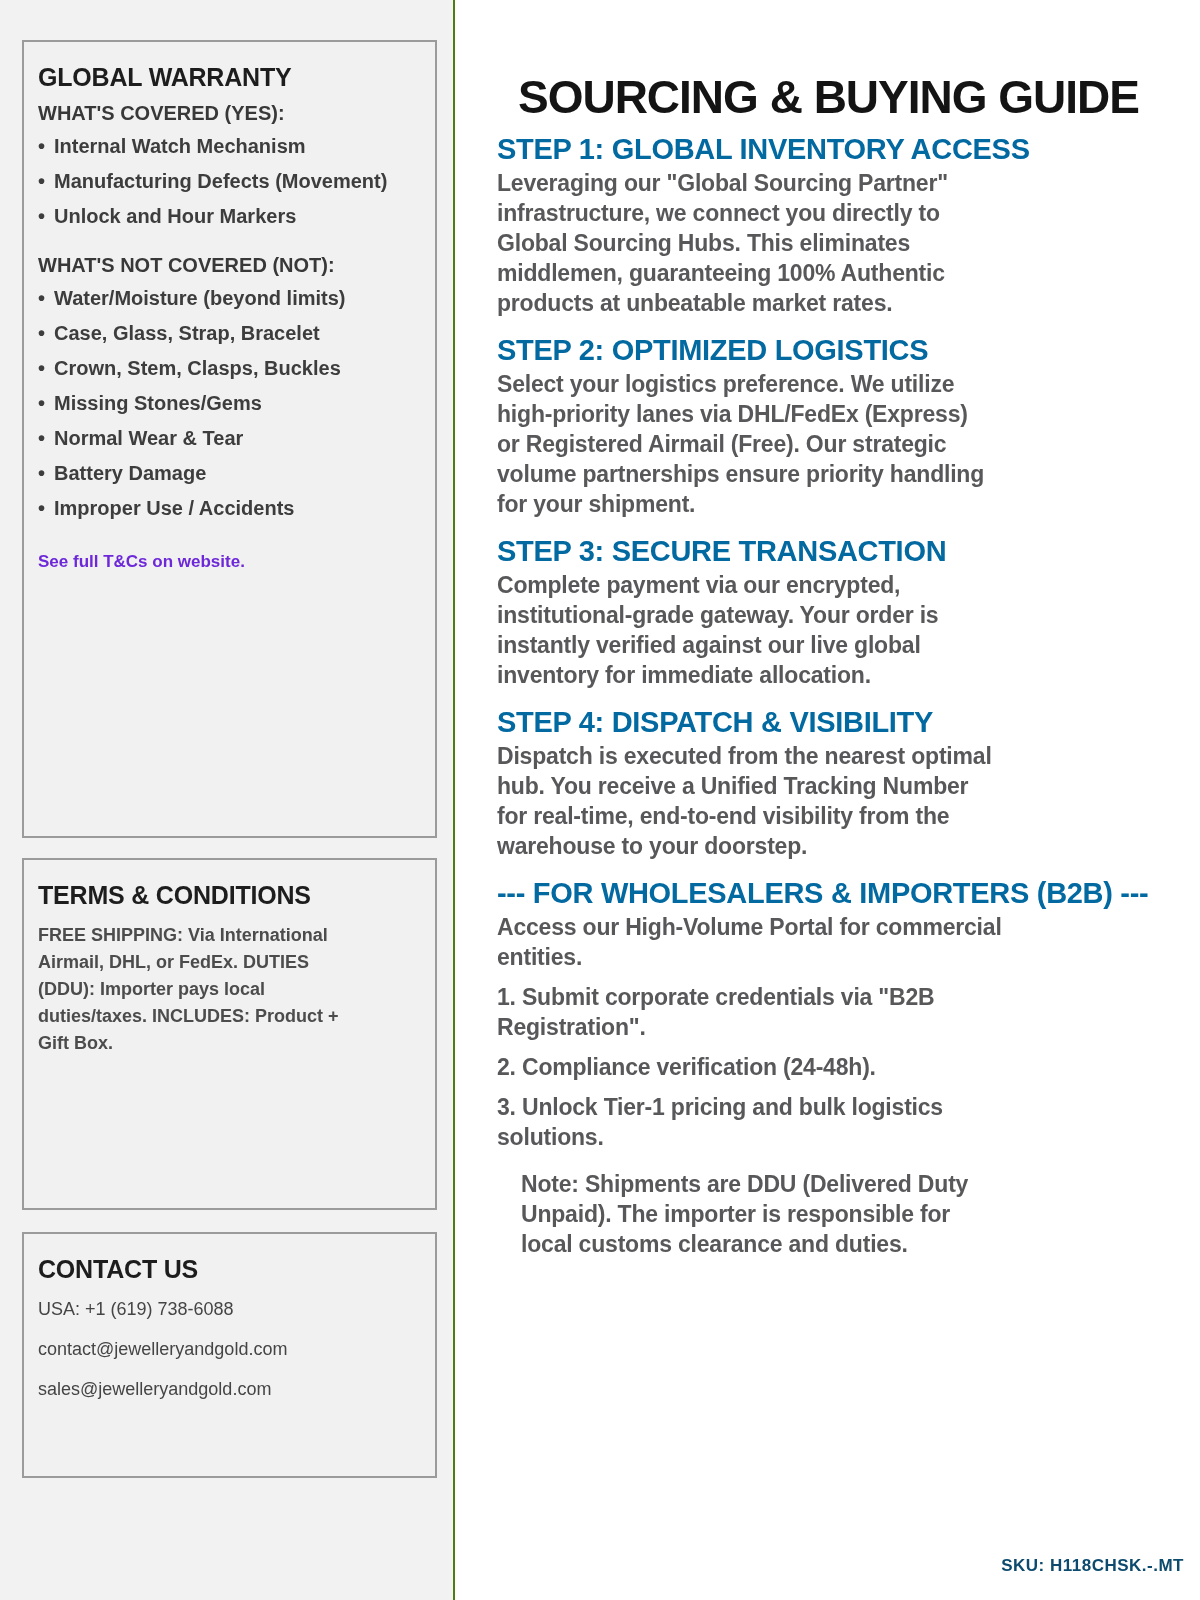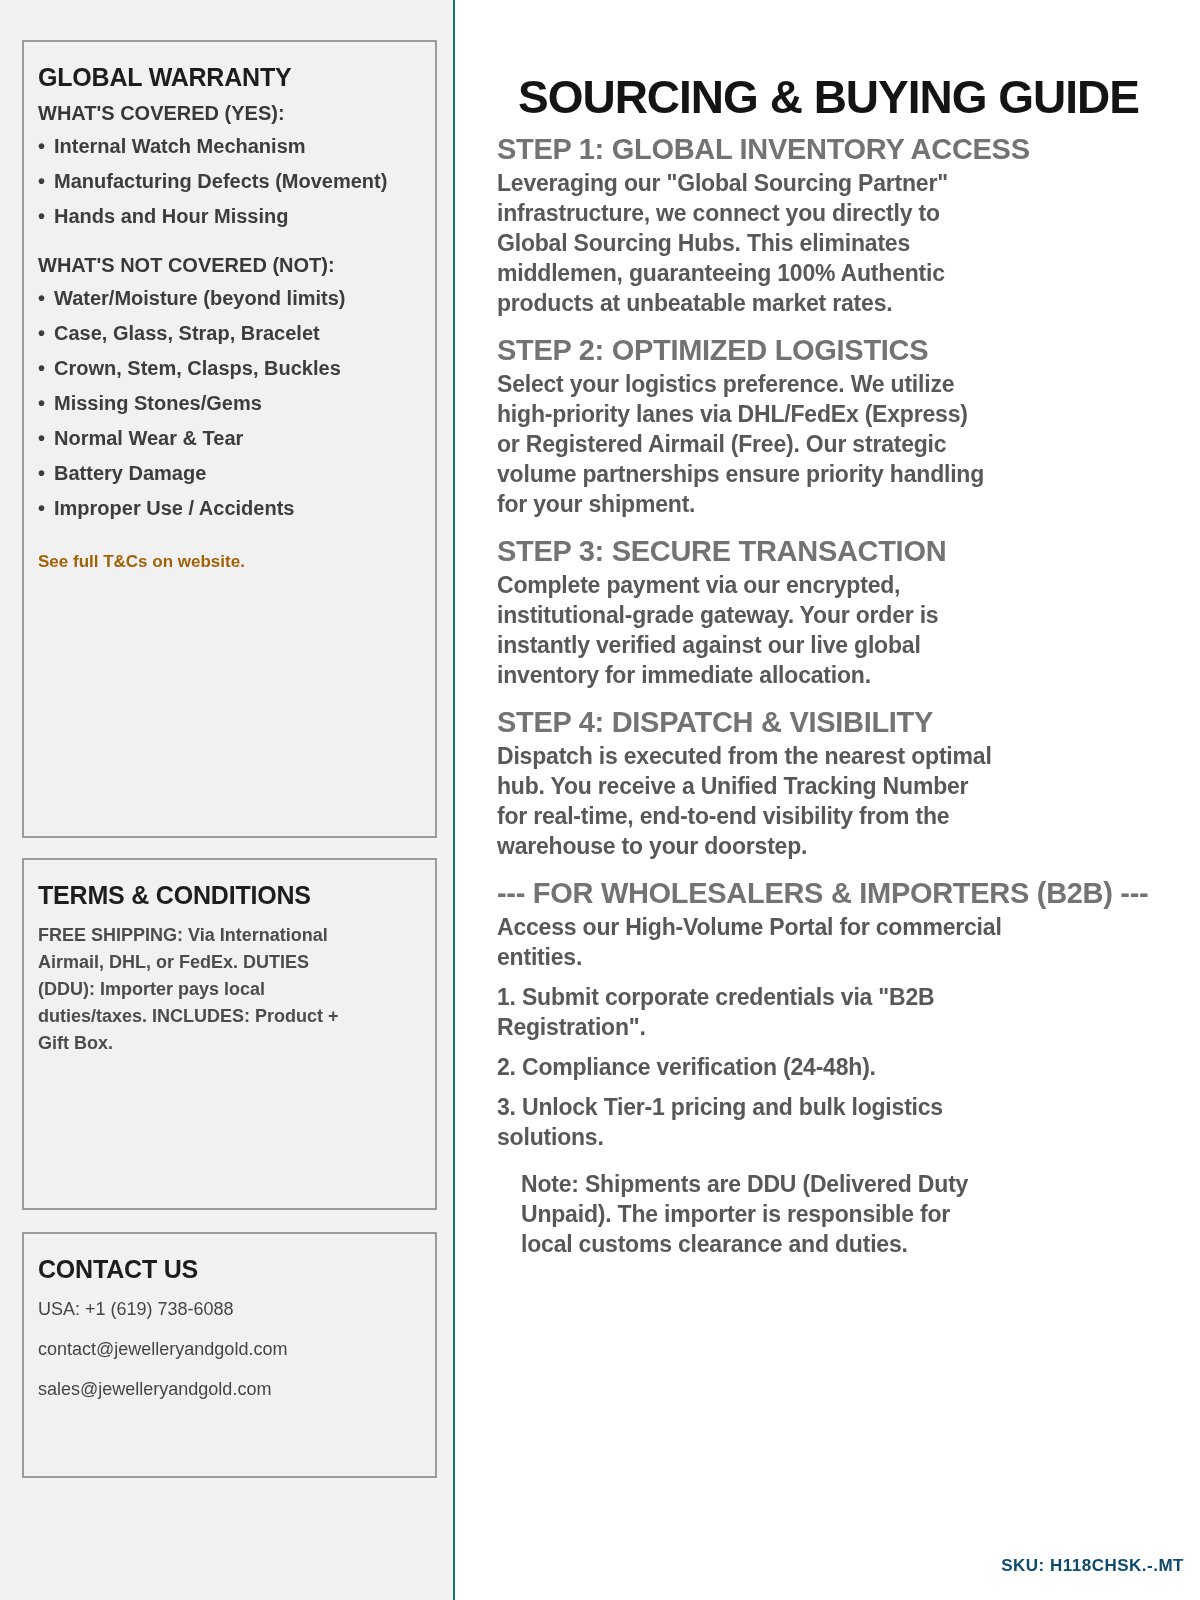--- a/index.html
+++ b/index.html
@@ -5,21 +5,21 @@
   html,body{margin:0;padding:0;background:#ffffff;}
   .page{
     position:relative;width:1200px;height:1600px;overflow:hidden;
     background:#ffffff;
     font-family:"Liberation Sans","DejaVu Sans",sans-serif;
     -webkit-font-smoothing:antialiased;
   }
   
   .sidebar{
     position:absolute;left:0;top:0;width:455px;height:1600px;
-    background:#f2f2f2;border-right:2px solid #0f766e;box-sizing:border-box;
+    background:#f2f2f2;border-right:2px solid #4d7c0f;box-sizing:border-box;
   }
   .panel{
     position:absolute;left:22px;width:415px;box-sizing:border-box;
     border:2px solid #9b9b9b;background:#f1f1f1;padding:20px 14px;
   }
   .panel-warranty{top:40px;height:798px;}
   .panel-terms{top:858px;height:352px;}
   .panel-contact{top:1232px;height:246px;}
   .panel h2{
     margin:0 0 8px 0;font-size:25px;line-height:30px;font-weight:700;
@@ -29,40 +29,40 @@
     margin:4px 0 8px 0;font-size:20px;line-height:26px;font-weight:700;color:#383838;
   }
   .subhead.second{margin-top:24px;}
   ul.blist{list-style:none;margin:0;padding:0;}
   ul.blist li{
     font-size:20px;line-height:24px;font-weight:700;color:#3d3d3d;
     margin:0 0 11px 0;
   }
   ul.blist li::before{content:"•";margin-right:9px;color:#3d3d3d;}
   .footnote{
-    margin:30px 0 0 0;font-size:17px;line-height:24px;font-weight:700;color:#a16207;
+    margin:30px 0 0 0;font-size:17px;line-height:24px;font-weight:700;color:#6d28d9;
   }
   .panel-body{
     margin:12px 0 0 0;font-size:18px;line-height:27px;font-weight:700;
     color:#4c4c4c;white-space:pre-line;
   }
   .contact-line{
     margin:14px 0 18px 0;font-size:18px;line-height:22px;font-weight:400;color:#454545;
   }
   
   .main{
     position:absolute;left:457px;top:0;right:0;bottom:0;
     padding:70px 40px 0 40px;box-sizing:border-box;background:#ffffff;
   }
   .guide-title{
     margin:0 0 8px 0;text-align:center;font-size:46px;line-height:55px;
     font-weight:700;color:#141414;letter-spacing:-1px;
   }
   .step-h{
-    margin:0;font-size:29px;line-height:32px;font-weight:700;color:#737373;
+    margin:0;font-size:29px;line-height:32px;font-weight:700;color:#0369a1;
     letter-spacing:-0.3px;
   }
   .step-p{
     margin:3px 0 16px 0;font-size:23px;line-height:30px;font-weight:700;
     color:#58585a;white-space:pre-line;letter-spacing:-0.2px;
   }
   .b2b-p{
     margin:3px 0 10px 0;font-size:23px;line-height:30px;font-weight:700;
     color:#58585a;white-space:pre-line;letter-spacing:-0.2px;
   }
@@ -78,21 +78,21 @@
 <div class="page">
 
   <aside class="sidebar">
 
     <section class="panel panel-warranty">
       <h2>GLOBAL WARRANTY</h2>
       <div class="subhead">WHAT'S COVERED (YES):</div>
       <ul class="blist">
         <li>Internal Watch Mechanism</li>
         <li>Manufacturing Defects (Movement)</li>
-        <li>Hands and Hour Missing</li>
+        <li>Unlock and Hour Markers</li>
       </ul>
       <div class="subhead second">WHAT'S NOT COVERED (NOT):</div>
       <ul class="blist">
         <li>Water/Moisture (beyond limits)</li>
         <li>Case, Glass, Strap, Bracelet</li>
         <li>Crown, Stem, Clasps, Buckles</li>
         <li>Missing Stones/Gems</li>
         <li>Normal Wear &amp; Tear</li>
         <li>Battery Damage</li>
         <li>Improper Use / Accidents</li>

